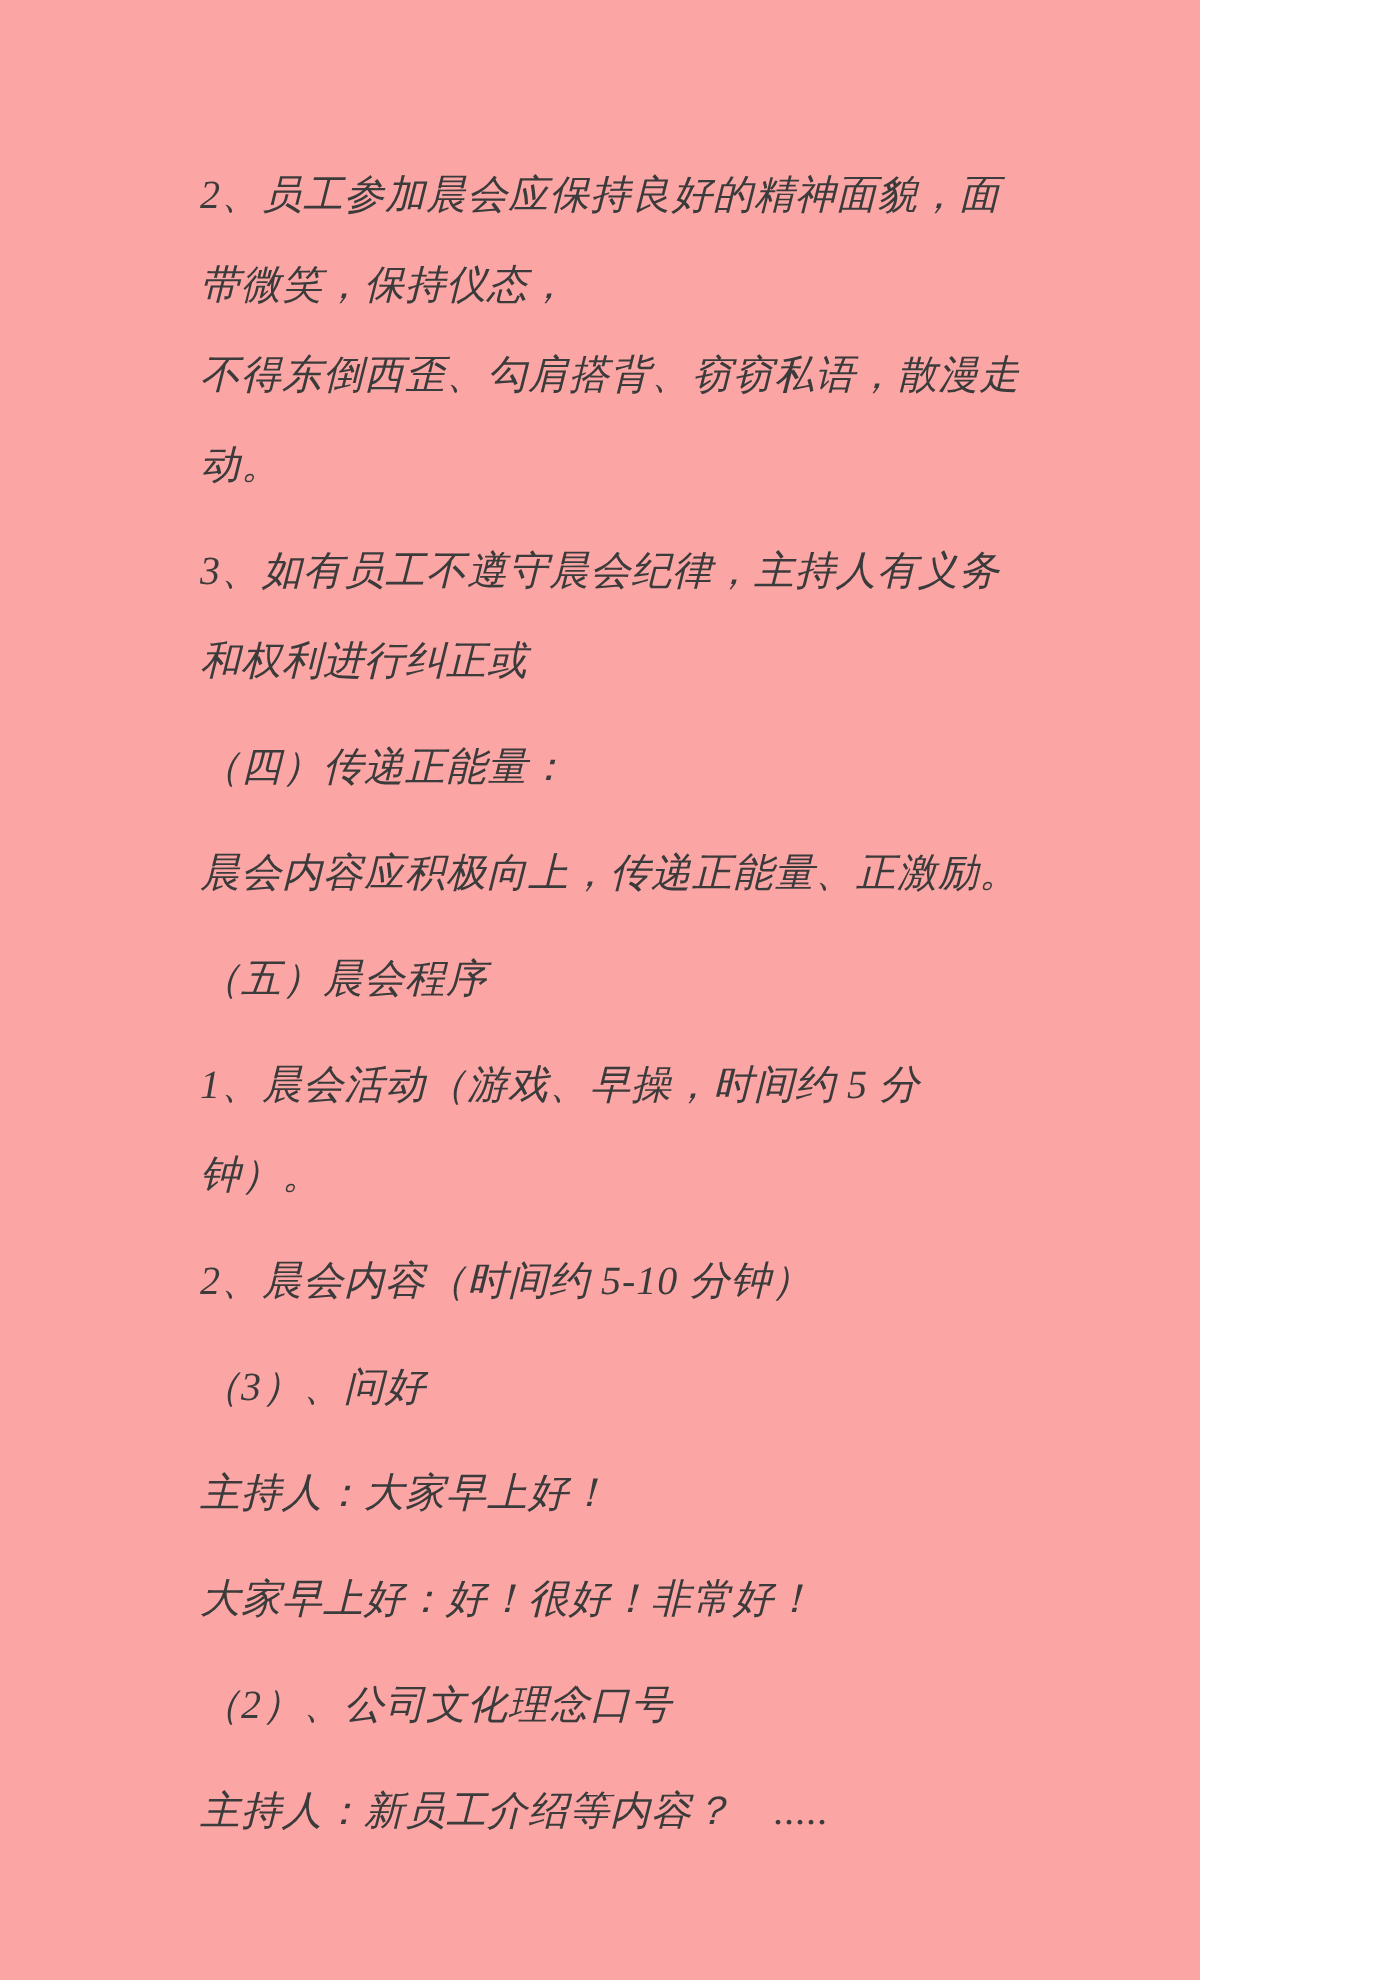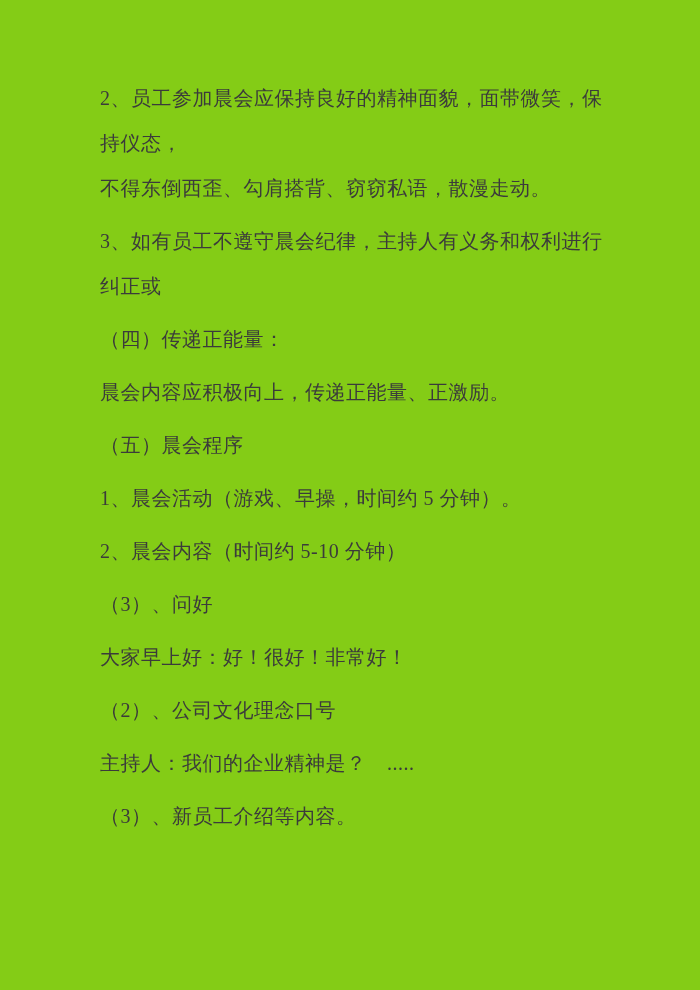--- a/index.html
+++ b/index.html
@@ -2,29 +2,30 @@
 <html lang="zh"><head>
 <meta charset="utf-8">
 <style>
   html, body {
     margin: 0;
     padding: 0;
     background: #ffffff;
   }
   .page {
     position: relative;
-    width: 700px;
+    width: 600px;
     height: 990px;
-    background: #84cc16;
+    background: #fca5a5;
     overflow: hidden;
     box-sizing: border-box;
     padding: 76px 85px 0 100px;
     font-family: "Liberation Serif", "DejaVu Serif", serif;
     font-size: 20px;
     color: #3b3b3b;
+    font-style: italic;
   }
   .para {
     margin: 0 0 8px 0;
   }
   .line {
     line-height: 45px;
     white-space: pre-wrap;
     letter-spacing: 0.5px;
   }
 </style>
@@ -59,31 +60,31 @@
   </div>
 
   <div class="para">
     <div class="line">2、晨会内容（时间约 5-10 分钟）</div>
   </div>
 
   <div class="para">
     <div class="line">（3）、问好</div>
   </div>
 
+  <div class="para">
+    <div class="line">主持人：大家早上好！</div>
+  </div>
 
   <div class="para">
     <div class="line">大家早上好：好！很好！非常好！</div>
   </div>
 
   <div class="para">
     <div class="line">（2）、公司文化理念口号</div>
   </div>
 
   <div class="para">
-    <div class="line">主持人：我们的企业精神是？　.....</div>
+    <div class="line">主持人：新员工介绍等内容？　.....</div>
   </div>
 
 
-  <div class="para">
-    <div class="line">（3）、新员工介绍等内容。</div>
-  </div>
 
 </div>
 
 </body></html>

